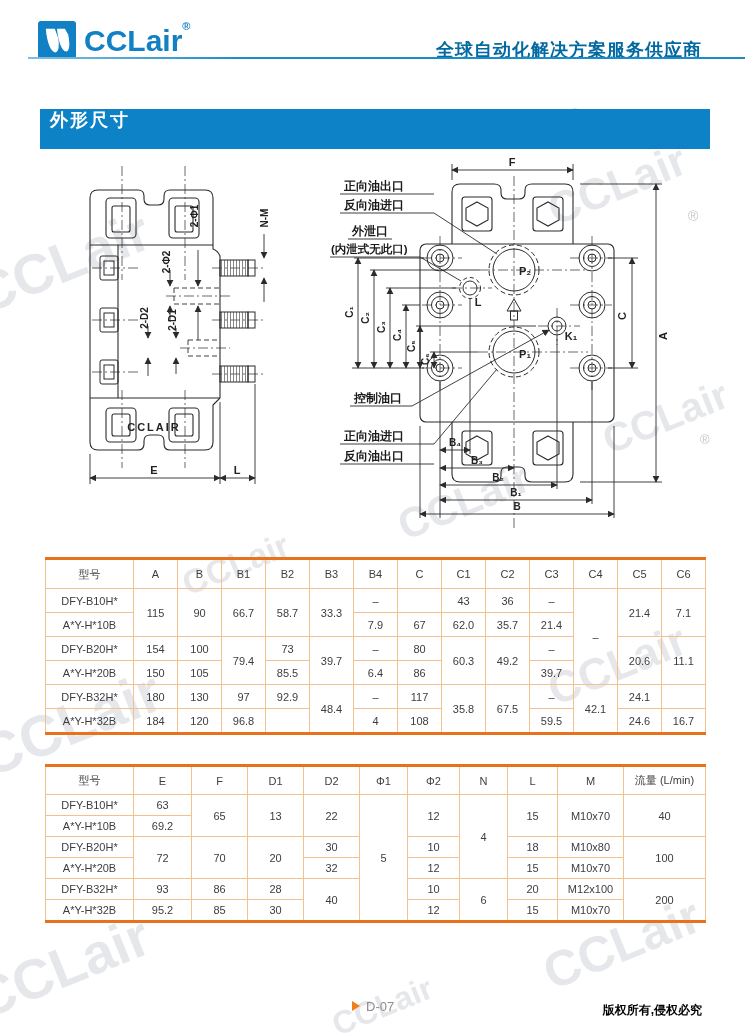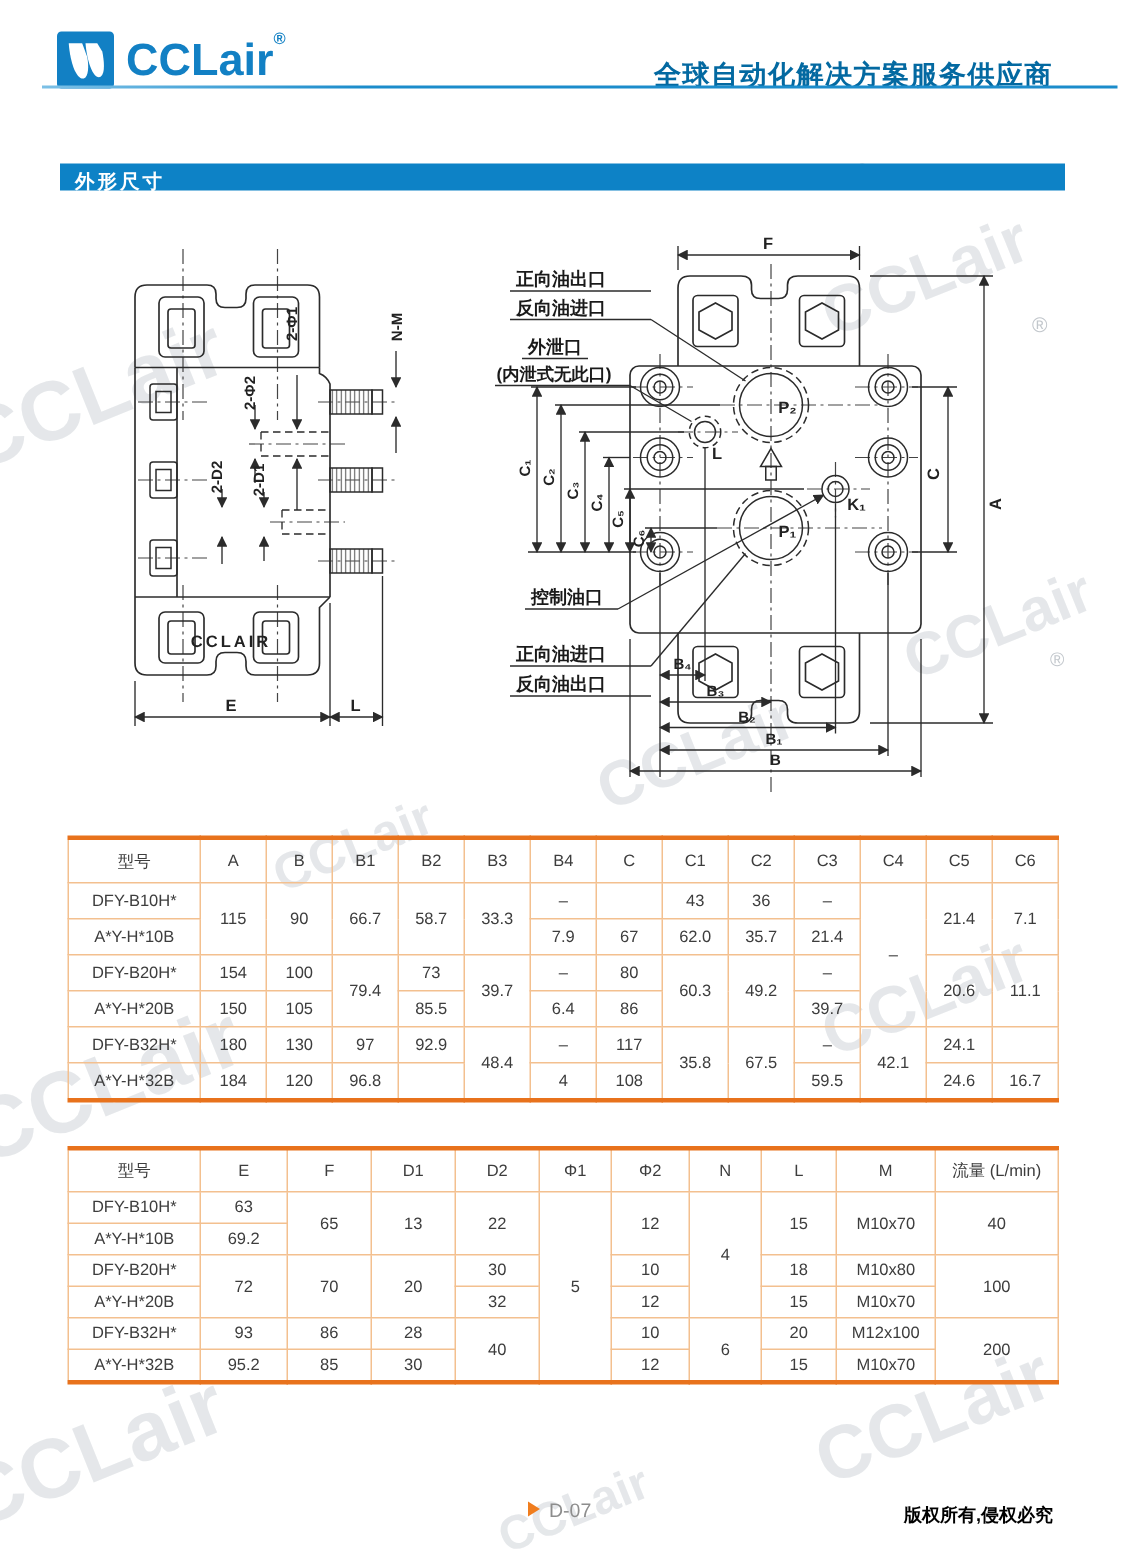--- a/index.html
+++ b/index.html
@@ -6,22 +6,22 @@
   body{width:750px;height:1035px;position:relative;background:#fff;
        font-family:"Liberation Sans","DejaVu Sans",sans-serif;overflow:hidden;}
   
   .logo-box{position:absolute;left:38px;top:21px;width:38px;height:38px;background:#1280c4;border-radius:3px;}
   .logo-text{position:absolute;left:84px;top:24px;font-size:30px;font-weight:bold;color:#1280c4;letter-spacing:0px;}
   .logo-reg{font-size:11px;vertical-align:top;position:relative;top:-4px;color:#1280c4;}
   .tagline{position:absolute;right:48px;top:38px;font-size:18px;font-weight:bold;color:#0369a1;letter-spacing:1px;}
   .header-line{position:absolute;left:28px;top:57px;width:717px;height:2px;
                background:linear-gradient(to right,#7cc0e6,#1b8ccb 30%,#1b8ccb);}
   
-  .banner{position:absolute;left:40px;top:109px;width:670px;height:18px;background:#0d82c6;
-          color:#fff;font-size:13px;font-weight:bold;line-height:23px;padding-left:10px;
+  .banner{position:absolute;left:40px;top:109px;width:670px;height:40px;background:#0d82c6;
+          color:#fff;font-size:18px;font-weight:bold;line-height:23px;padding-left:10px;
           box-sizing:border-box;letter-spacing:2px;}
   
   .wm{position:absolute;color:#ccd1d6;font-weight:bold;transform:rotate(-22deg);
       opacity:0.5;z-index:0;pointer-events:none;white-space:nowrap;}
   .wm-reg{position:absolute;color:#c2c7cc;z-index:0;pointer-events:none;}
   
   svg{overflow:visible;}
   svg text{font-family:"Liberation Sans","DejaVu Sans",sans-serif;}
   .draw{position:absolute;z-index:1;}
   

